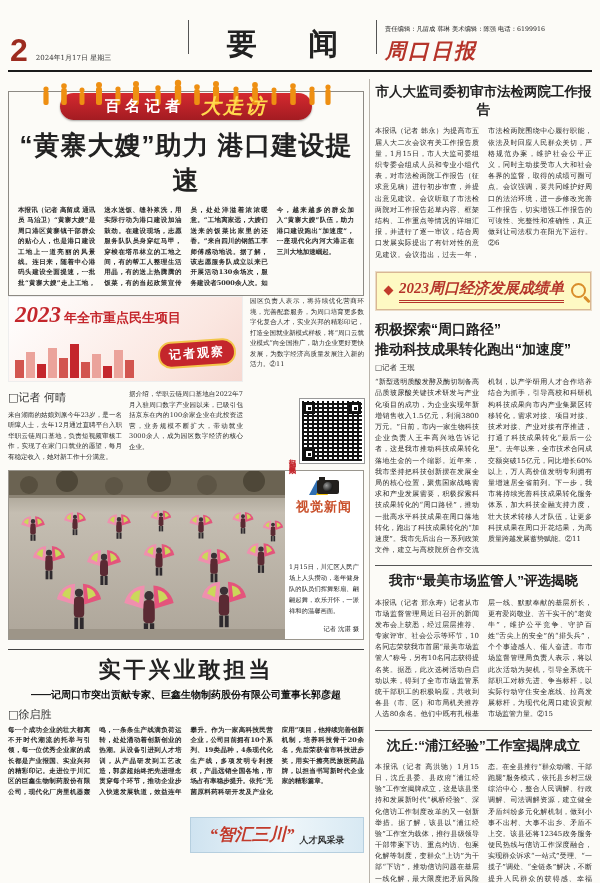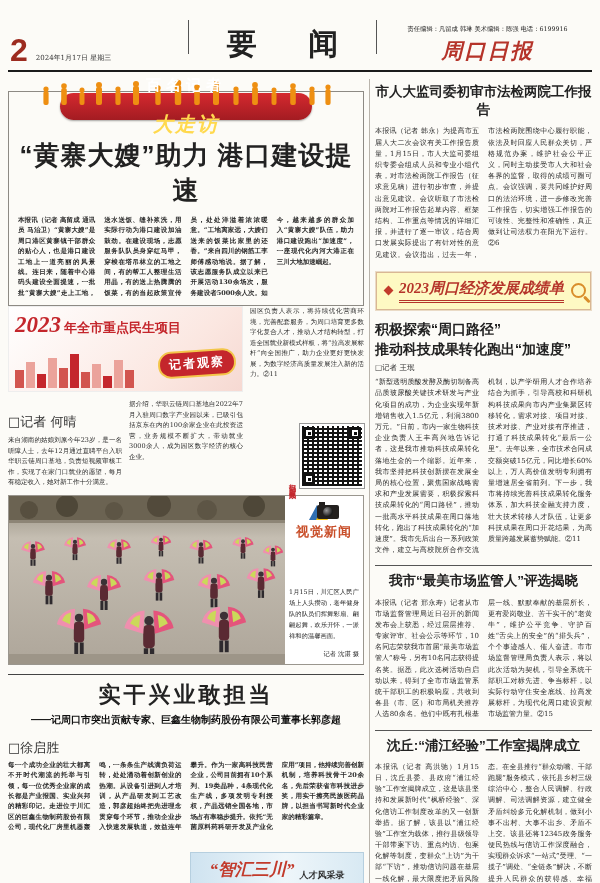--- a/index.html
+++ b/index.html
@@ -6,55 +6,55 @@
   .page{position:relative;width:600px;height:883px;margin:0 auto;background:#fcfbf7;
         overflow:hidden;font-family:"DejaVu Serif",serif;color:#222;}
   
   .hdr{display:flex;align-items:flex-end;padding:8px 10px 2px;}
   .hdr-left{display:flex;align-items:flex-end;width:170px;}
   .pnum{font:700 32px "Liberation Sans",sans-serif;color:#9c2b1f;line-height:0.9;}
   .pdate{font-size:7px;color:#333;margin-left:8px;padding-bottom:2px;white-space:nowrap;}
   .hdr-center{flex:1;display:flex;justify-content:center;align-items:center;gap:16px;}
   .vbar{width:1px;height:34px;background:#555;}
   .sect{font:700 30px "Liberation Serif",serif;letter-spacing:22px;text-indent:22px;white-space:nowrap;margin-top:16px;}
-  .hdr-right{width:205px;text-align:center;}
+  .hdr-right{width:205px;text-align:left;}
   .eds{display:block;font-size:6.3px;color:#222;margin-bottom:3px;white-space:nowrap;}
   .mast{font:italic 700 21px "Liberation Serif",serif;color:#b5342a;letter-spacing:2px;}
   .hdr-rule{height:2px;background:#1b1b1b;margin:3px 8px 0;}
   
   .main{display:flex;padding:5px 8px 0;}
   .lcol{width:356px;}
   .divv{width:1px;background:#b9b4ac;margin:2px 5px 0;}
   .rcol{flex:1;min-width:0;}
   
   .box1{border:1px solid #8d8a84;margin-top:14px;padding:0 9px 7px;position:relative;}
   .sil{display:block;margin:-13px auto 0;}
-  .banner{width:252px;height:27px;margin:-12px auto 18px;border-radius:14px;
+  .banner{width:252px;height:27px;margin:-12px auto 8px;border-radius:14px;
           background:linear-gradient(#d5292f,#a31c22);display:flex;align-items:center;
-          justify-content:center;gap:16px;box-shadow:0 1px 2px rgba(0,0,0,.35);flex-direction:column;}
+          justify-content:center;gap:16px;box-shadow:0 1px 2px rgba(0,0,0,.35);}
   .k1{font:700 15px "Liberation Sans",sans-serif;color:#fff;letter-spacing:5px;}
   .k2{font:italic 700 20px "Liberation Serif",serif;color:#ffd94e;letter-spacing:2px;}
   .h-a1{font:700 26px "Liberation Sans",sans-serif;text-align:center;margin:6px 0 7px;letter-spacing:1px;}
   .cols4{column-count:4;column-gap:9px;font-size:6.5px;line-height:1.6;text-align:justify;color:#2a2a2a;font-weight:bold;}
   
   .h-a2{font:700 20px "Liberation Sans",sans-serif;text-align:center;margin:11px 0 7px;}
   .sec2{display:grid;grid-template-columns:114px 114px 1fr;grid-template-rows:86px auto;gap:7px;}
   .msheng{grid-area:1/1/2/3;background:linear-gradient(135deg,#ffffff,#fbe7e1 70%,#f6d9d2);
           position:relative;overflow:hidden;border:1px solid #eee;}
   .ms-title{padding:5px 6px 0;color:#c4262c;white-space:nowrap;}
   .ms-y{font:italic 700 23px "Liberation Serif",serif;margin-right:3px;}
   .ms-rest{font:700 13px "Liberation Sans",sans-serif;}
   .ms-bars{position:absolute;left:6px;bottom:3px;display:flex;align-items:flex-end;gap:2px;}
   .ms-bars i{display:block;width:9px;background:#d2554f;}
   .ms-bars i:nth-child(2n){background:#eba39b;}
   .ms-bars i:nth-child(3n){background:#c4262c;}
   .ms-badge{position:absolute;right:6px;bottom:14px;background:#c4262c;color:#fff;
             font:700 12px "Liberation Sans",sans-serif;letter-spacing:2px;padding:3px 9px;
             border-radius:13px;border:2px solid #f3c64a;transform:rotate(-4deg);}
-  .byline{font-size:13px;color:#333;margin:12px 0 3px;}
+  .byline{font-size:11px;color:#333;margin:0 0 3px;}
   .s2c{font-size:6.5px;line-height:1.62;text-align:justify;color:#2a2a2a;}
   .c1{grid-area:2/1;} .c2{grid-area:2/2;} .c3{grid-area:1/3/3/4;display:flex;flex-direction:column;}
   .qrrow{margin-top:auto;display:flex;justify-content:flex-end;align-items:flex-end;gap:3px;padding-top:4px;}
   .qlabel{writing-mode:vertical-rl;font:700 7px "Liberation Sans",sans-serif;color:#c4262c;letter-spacing:2px;}
   .qr{width:60px;height:60px;position:relative;border:2px solid #fff;outline:1px solid #999;
       background:repeating-linear-gradient(0deg,#141414 0 2px,transparent 2px 4px),
                  repeating-linear-gradient(90deg,#141414 0 2px,#fff 2px 5px);}
   .qr i{position:absolute;width:12px;height:12px;border:3px solid #111;background:#fff;box-sizing:border-box;}
   .qr i::after{content:"";position:absolute;left:2px;top:2px;width:3px;height:3px;background:#111;}
   .qr .tl{left:1px;top:1px;} .qr .tr{right:1px;top:1px;} .qr .bl{left:1px;bottom:1px;}
@@ -188,21 +188,21 @@
               <i style="height:18px"></i>
           </div>
           <span class="ms-badge">记者观察</span>
         </div>
         <div class="s2c c1">
           <div class="byline">□记者 何晴</div>
           <span>来自湖南的姑娘刘原今年23岁，是一名听障人士，去年12月通过直聘平台入职华职云链周口基地，负责短视频审核工作，实现了在家门口就业的愿望，每月有稳定收入，她对新工作十分满意。</span>
         </div>
         <div class="s2c c2">据介绍，华职云链周口基地自2022年7月入驻周口数字产业园以来，已吸引包括京东在内的100余家企业在此投资运营，业务规模不断扩大，带动就业3000余人，成为园区数字经济的核心企业。</div>
         <div class="s2c c3">
-          <span>园区负责人表示，将持续优化营商环境，完善配套服务，为周口培育更多数字化复合人才，推动人才结构转型，打造全国就业新模式样板，将“拉高发展标杆”向全国推广，助力企业更好更快发展，为数字经济高质量发展注入新的活力。②11</span>
+          <span>园区负责人表示，将持续优化营商环境，完善配套服务，为周口培育更多数字化复合人才，实业兴邦的精彩印记，打造全国就业新模式样板，将“周口云就业模式”向全国推广，助力企业更好更快发展，为数字经济高质量发展注入新的活力。②11</span>
           <div class="qrrow">
             <span class="qlabel">扫码看视频</span>
             <div class="qr">
                 <i class="tl"></i>
                 <i class="tr"></i>
                 <i class="bl"></i>
               </div>
           </div>
         </div>
       </div>

